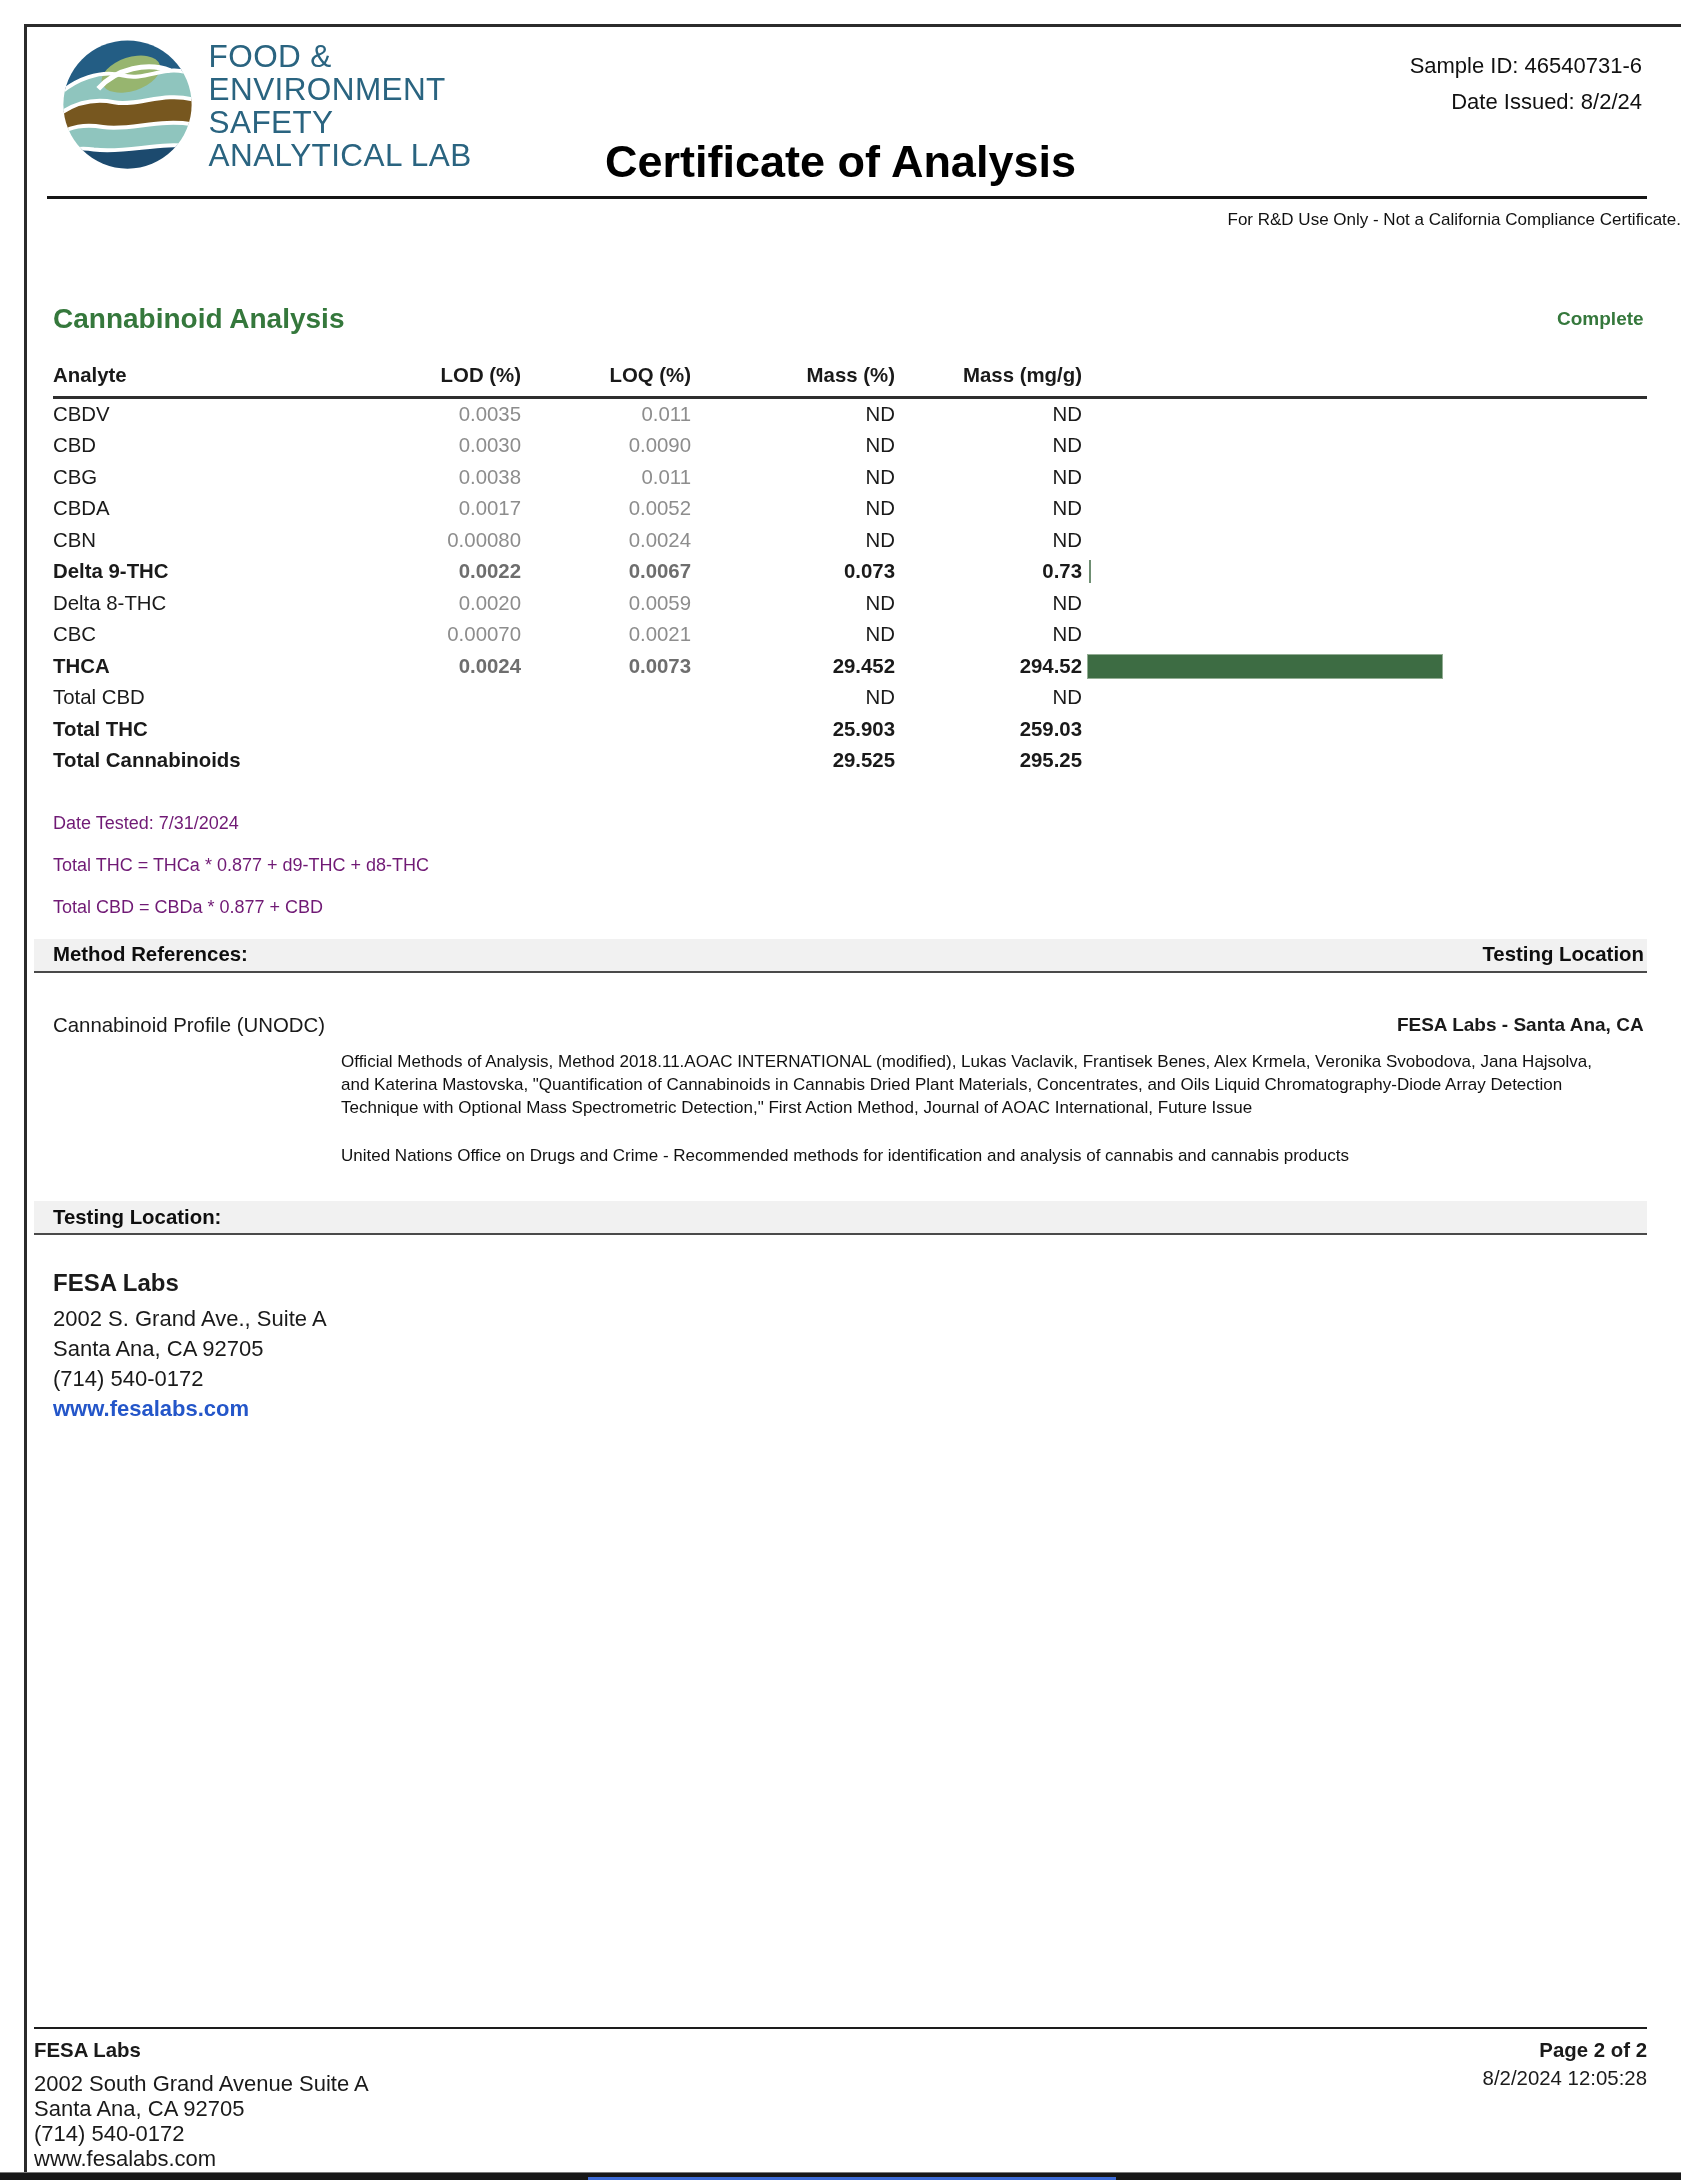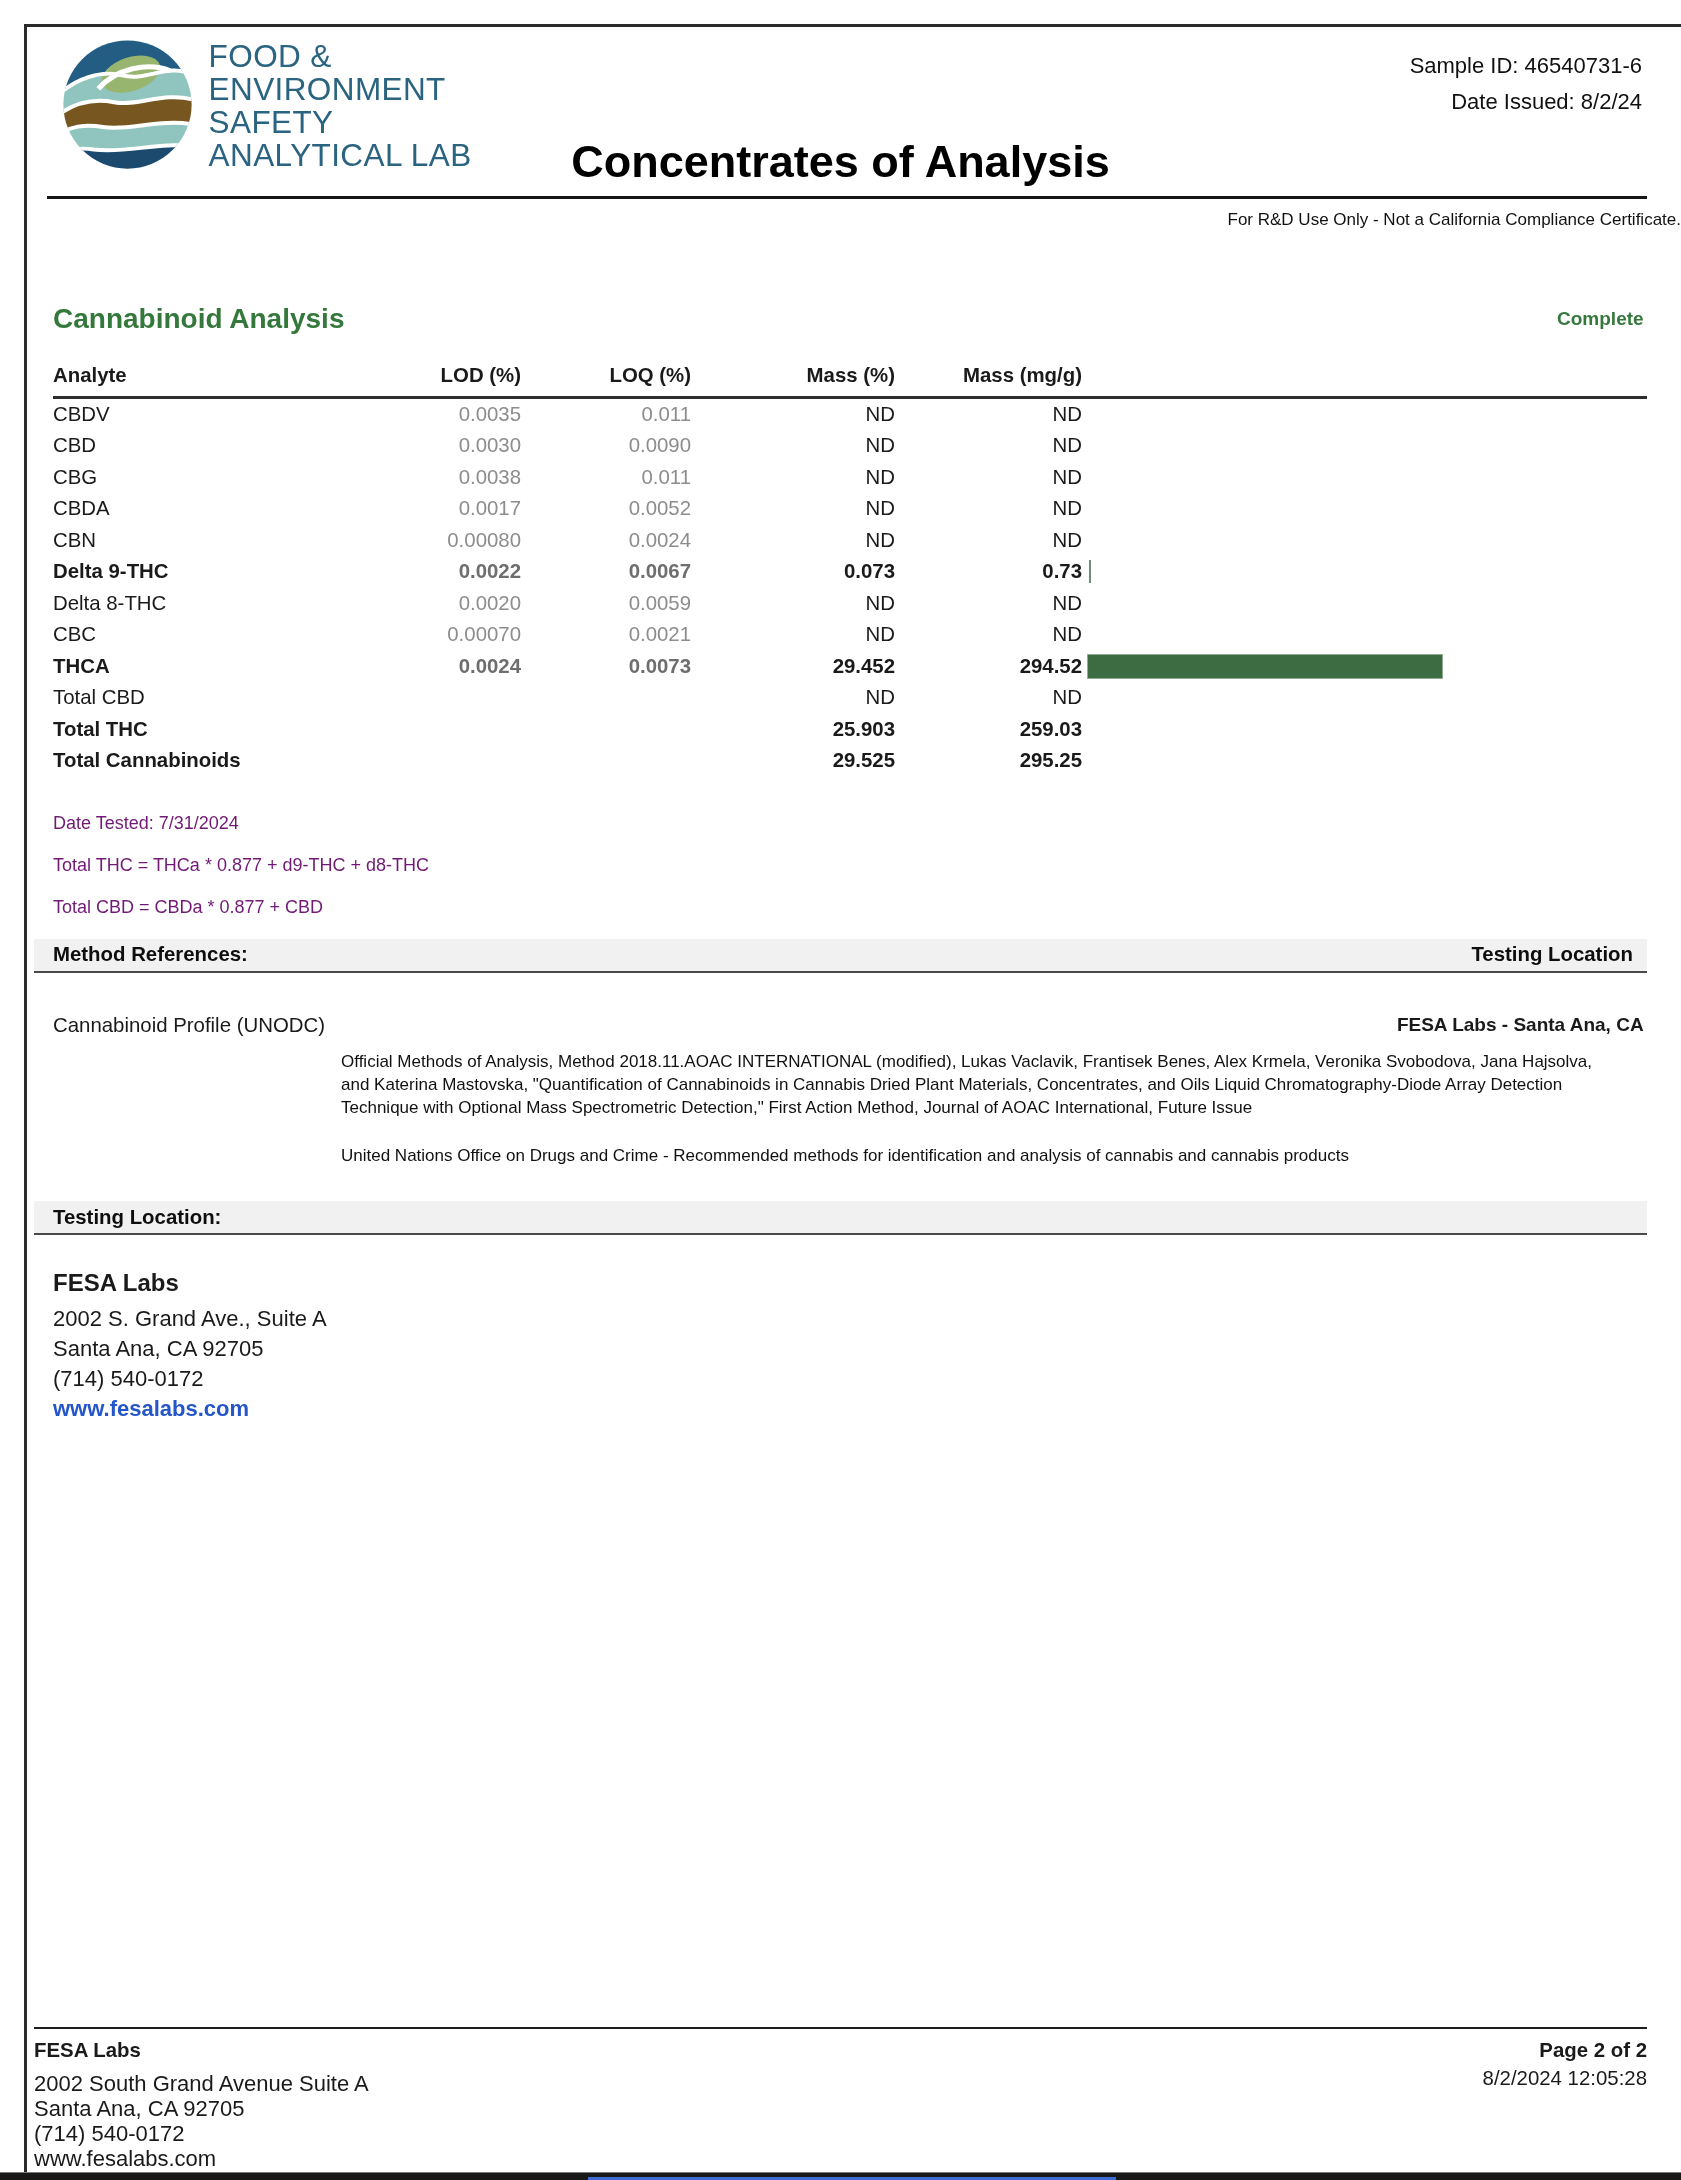--- a/index.html
+++ b/index.html
@@ -38,21 +38,21 @@
   .trow.bold .c.dim { color:#6e6e6e; }
   .barzone { position:relative; height:31.5px; }
   .sliver { position:absolute; left:6.8px; top:4.3px; width:2.6px; height:23px; background:#6f8f73; }
   .massbar { position:absolute; left:5.1px; top:3.4px; width:63%; height:25.6px; background:#3d6c43; border:0.9px solid #93ad94; }
 
   .notes { margin-top:36px; font-size:18px; color:#701a75; }
   .notes .note { margin-bottom:21px; }
 
   .band { margin-top:12px; margin-left:-19px; margin-right:0; background:#f1f1f1; border-bottom:2.6px solid #4a4a4a;
           height:34px; display:flex; justify-content:space-between; align-items:center;
-          padding:0 14px 0 19px; font-size:20.4px; font-weight:bold; color:#0e0e0e; }
+          padding:0 3px 0 19px; font-size:20.4px; font-weight:bold; color:#0e0e0e; }
 
   .method-row { display:flex; justify-content:space-between; align-items:flex-start; margin-top:41px; }
   .method-name { font-size:20.4px; }
   .method-loc { font-size:19px; font-weight:bold; padding-right:3.4px; }
   .method-paras { margin-left:288px; margin-right:31px; margin-top:13.6px; font-size:17px; line-height:23px; color:#111; }
   .method-paras .para2 { margin-top:25px; }
 
   .band.second { margin-top:34px; }
 
   .loc-block { margin-top:34px; }
@@ -108,21 +108,21 @@
         <div>FOOD &amp;</div>
         <div>ENVIRONMENT</div>
         <div>SAFETY</div>
         <div>ANALYTICAL LAB</div>
       </div>
     </div>
     <div class="ids">
       <div>Sample ID: 46540731-6</div>
       <div>Date Issued: 8/2/24</div>
     </div>
-    <div class="doc-title">Concentrates of Analysis</div>
+    <div class="doc-title">Certificate of Analysis</div>
     <div class="title-rule"></div>
     <div class="disclaimer">For R&amp;D Use Only - Not a California Compliance Certificate.</div>
   </header>
 
   <div class="content">
 
     <div class="section-head">
       <div class="section-title">Cannabinoid Analysis</div>
       <div class="section-status">Complete</div>
     </div>

